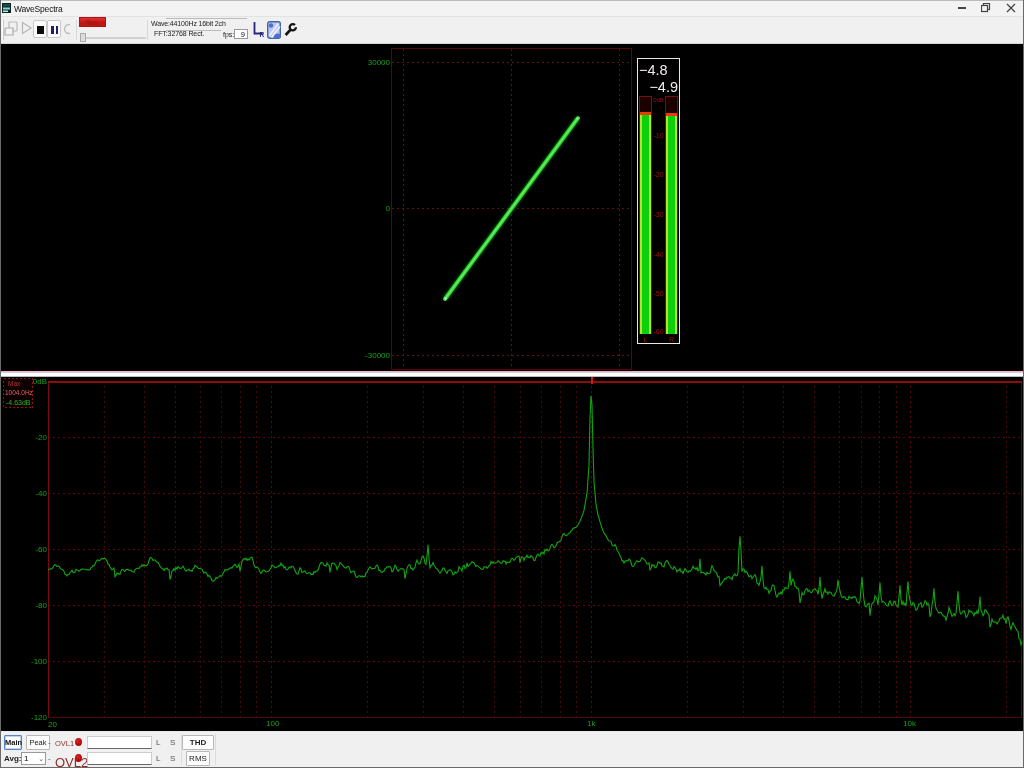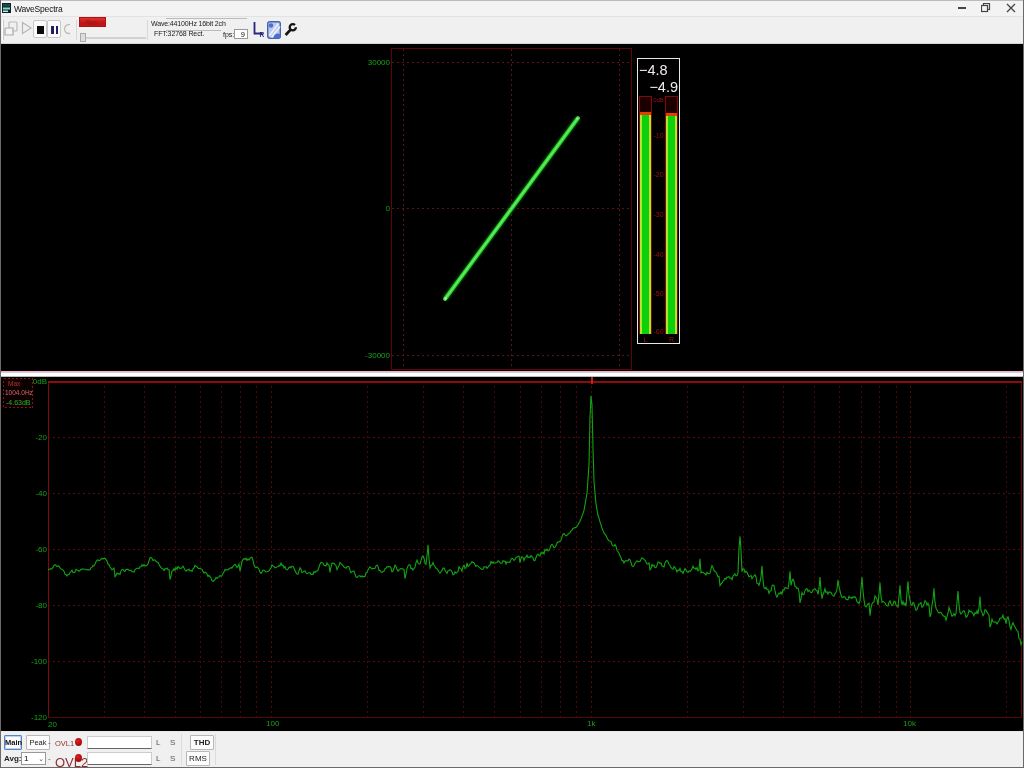--- a/index.html
+++ b/index.html
@@ -224,21 +224,21 @@
   <div class="btn2" style="left:4px;top:735px;width:18px;border:1px solid #5b84c4;box-shadow:0 0 0 1px #bcd3ef inset;font-weight:bold;color:#111;font-size:7.5px">Main</div>
   <div class="btn2" style="left:26px;top:735px;width:24px;font-size:7.5px">Peak</div>
   <div class="lbl" style="left:48px;top:738px;color:#555">-</div>
   <div class="ovl" style="left:55px;top:739px;font-size:7.5px">OVL1</div>
   <div class="dot" style="left:75px;top:738px"></div>
   <div class="inp" style="left:87px;top:736px"></div>
   <div class="lbl" style="left:156px;top:738px;color:#555">L</div>
   <div class="lbl" style="left:170px;top:738px;color:#555">S</div>
   <div class="abs" style="left:181px;top:734px;width:1px;height:31px;background:#dcdcdc"></div>
   <div class="abs" style="left:215px;top:734px;width:1px;height:31px;background:#dcdcdc"></div>
-  <div class="btn2" style="left:190px;top:735px;width:24px;font-weight:bold">THD</div>
+  <div class="btn2" style="left:182px;top:735px;width:32px;font-weight:bold">THD</div>
   <div class="lbl" style="left:4px;top:754px;font-weight:bold;font-size:8px">Avg:</div>
   <div class="abs" style="left:21px;top:752px;width:25px;height:13px;background:#fff;border:1px solid #999;font-size:8px;line-height:12px;padding-left:2px">1<span style="position:absolute;right:1px;color:#555;font-size:7px">⌄</span></div>
   <div class="lbl" style="left:48px;top:754px;color:#555">-</div>
   <div class="ovl" style="left:55px;top:755px;font-size:13px">OVL2</div>
   <div class="dot" style="left:75px;top:754px"></div>
   <div class="inp" style="left:87px;top:752px"></div>
   <div class="lbl" style="left:156px;top:754px;color:#555">L</div>
   <div class="lbl" style="left:170px;top:754px;color:#555">S</div>
   <div class="btn2" style="left:186px;top:751px;width:24px;font-weight:normal">RMS</div>
   <div class="abs" style="left:0;top:0;width:1px;height:768px;background:#6a6a6a;z-index:40"></div>

